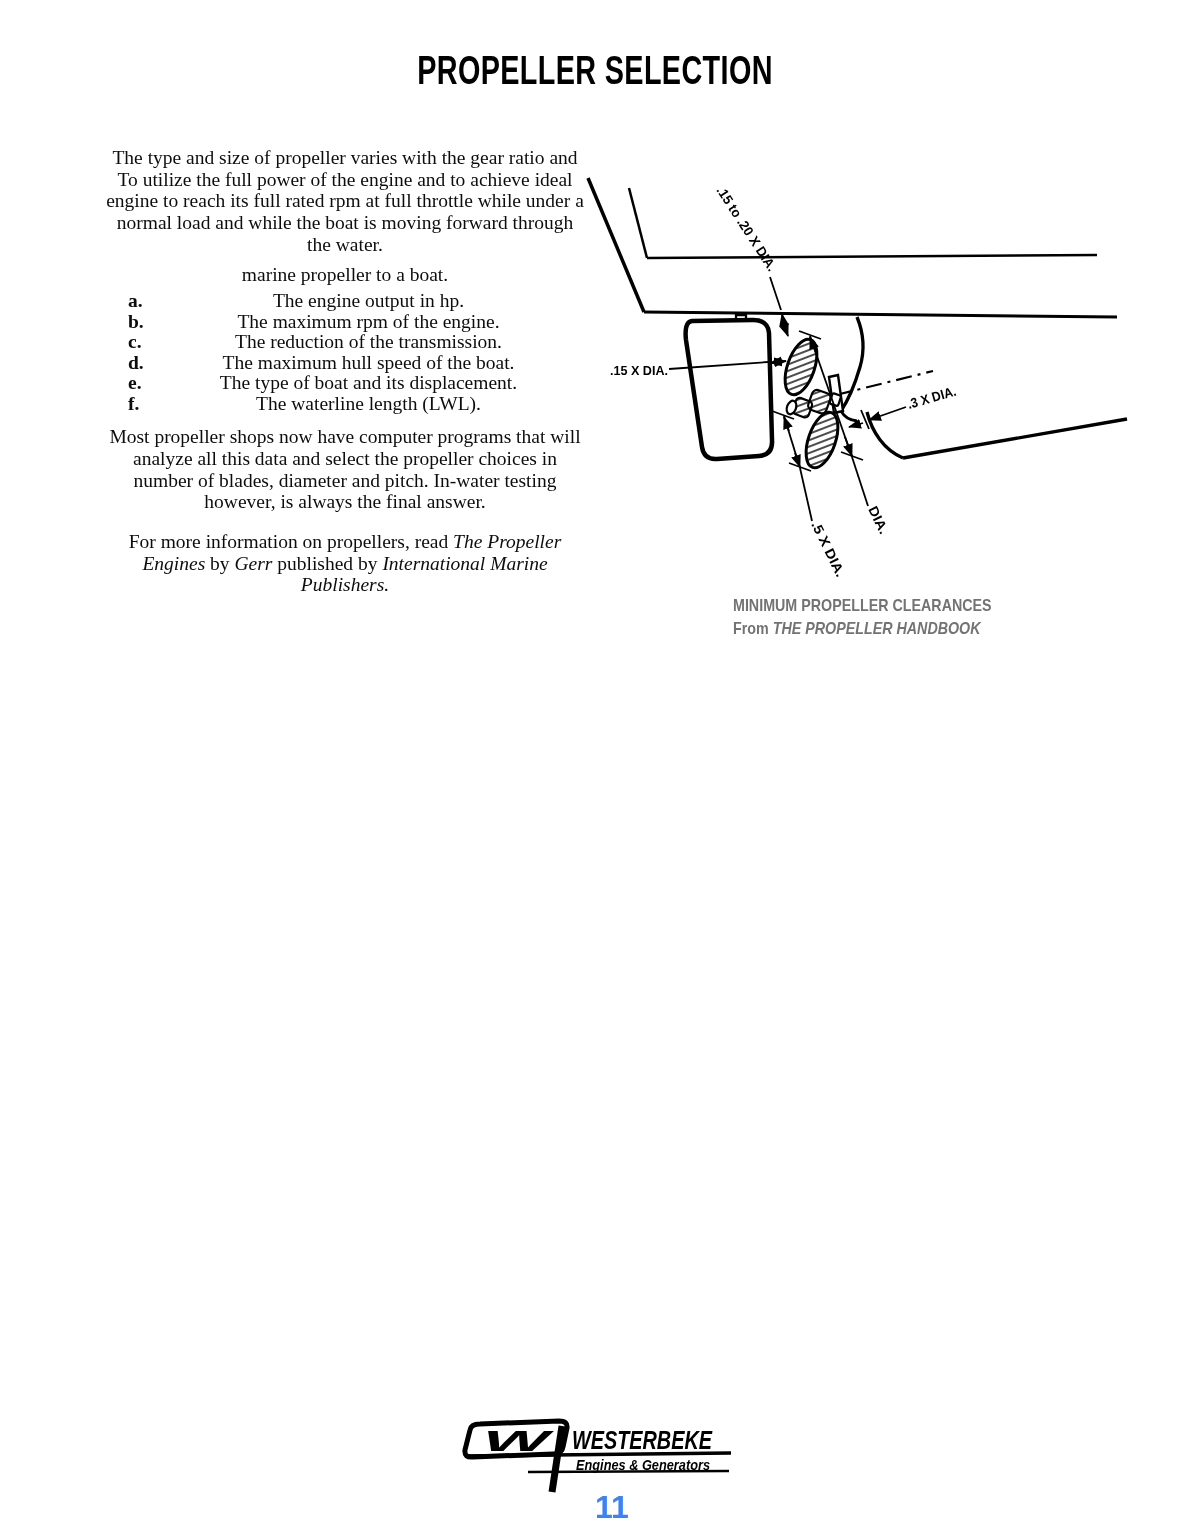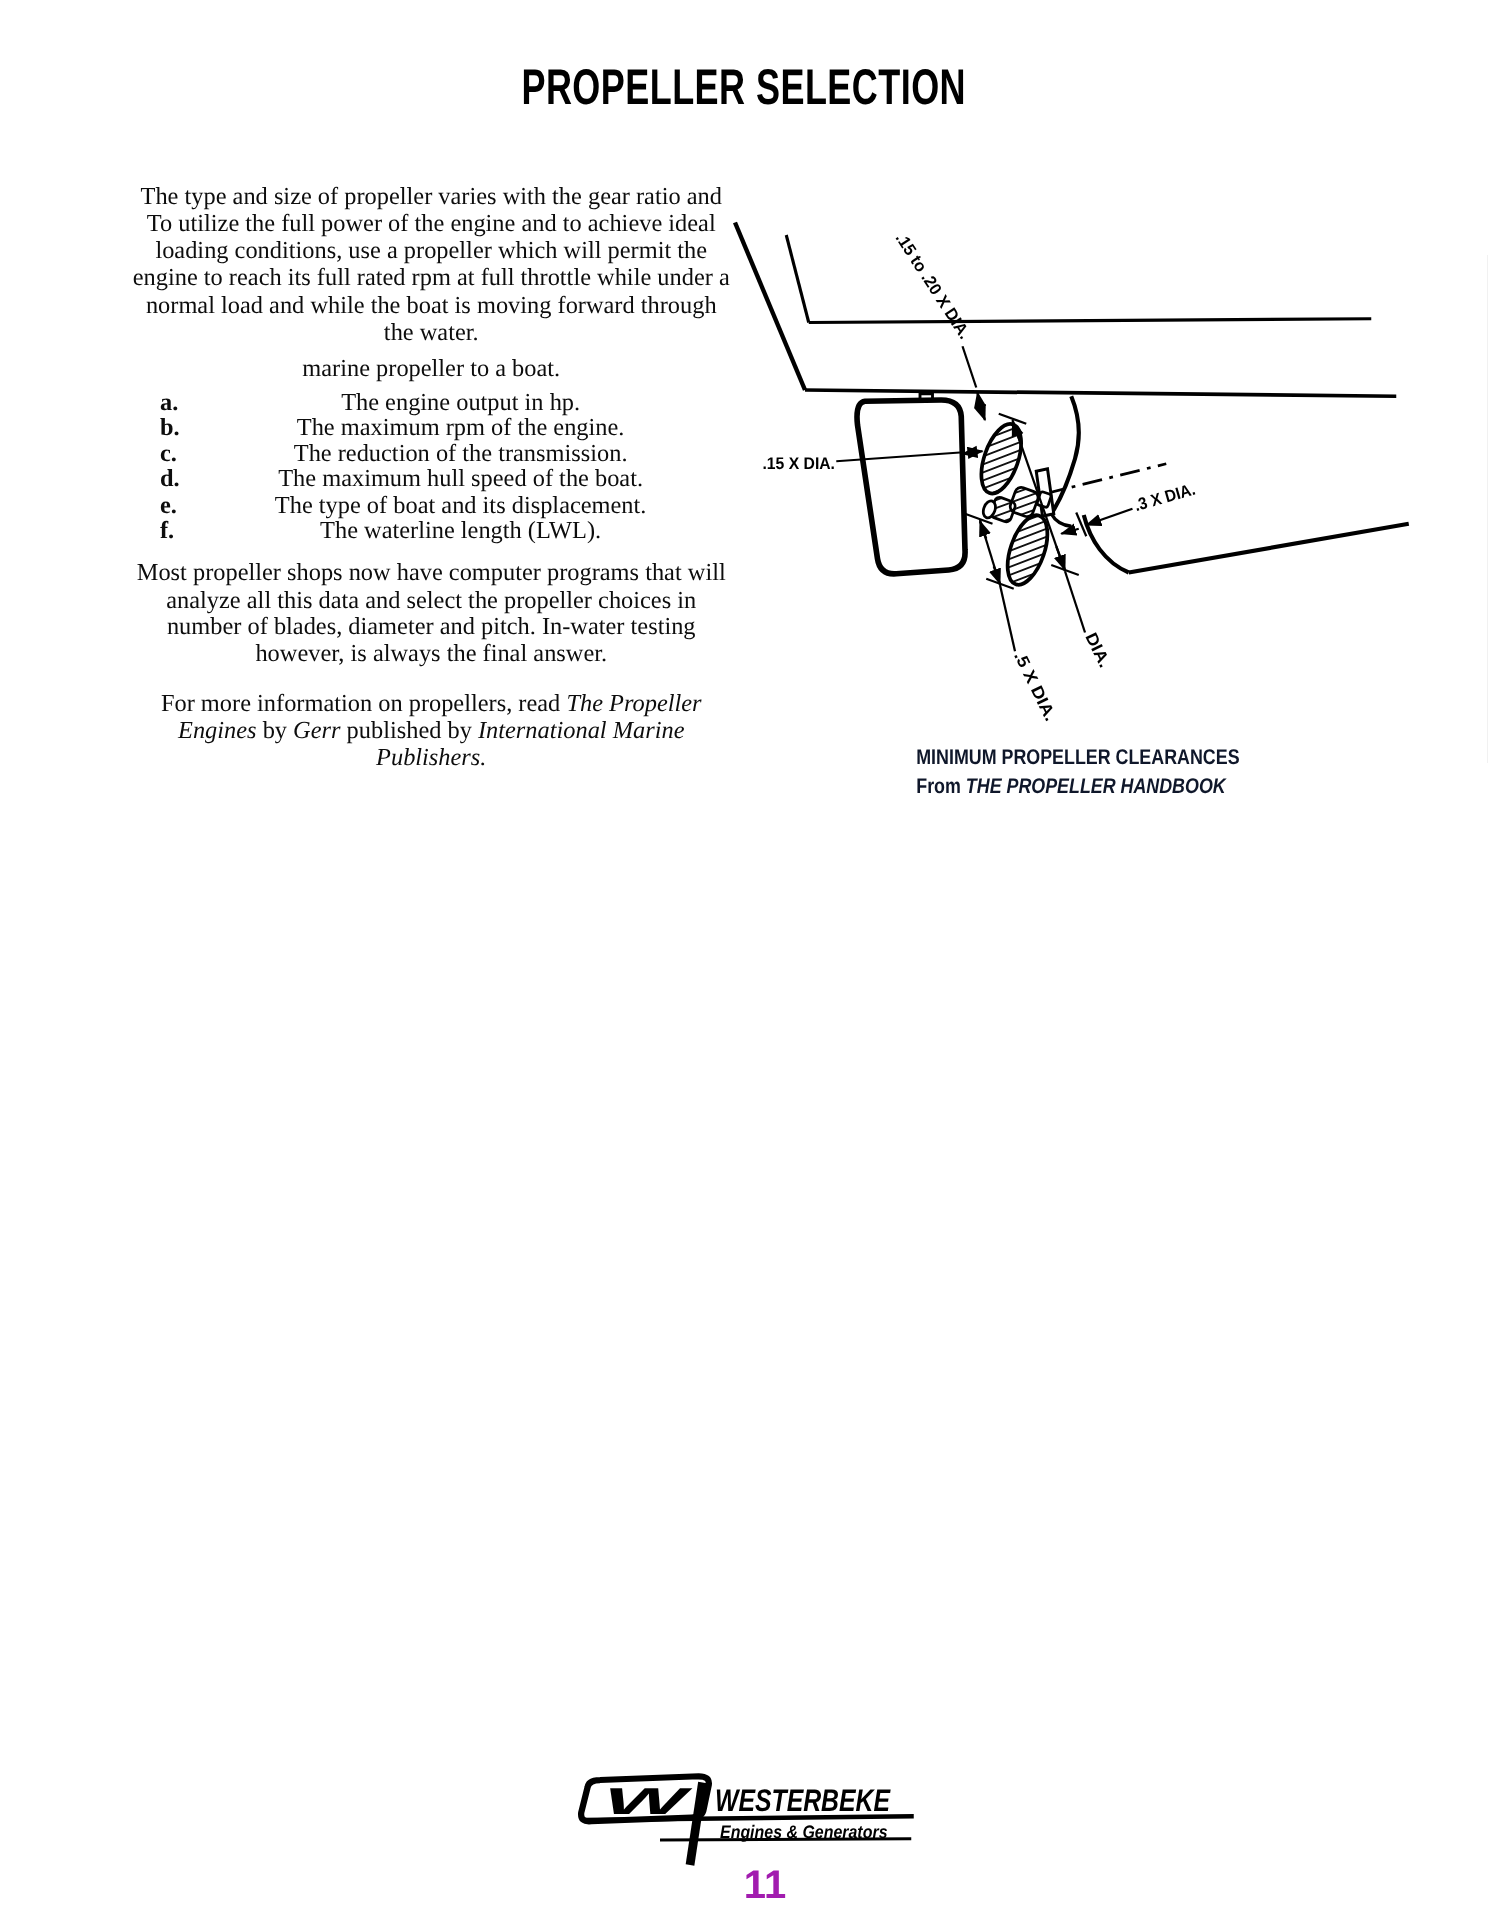--- a/index.html
+++ b/index.html
@@ -43,52 +43,51 @@
   .it{font-style:italic;}
   
   .diagram-svg{position:absolute;left:560px;top:150px;}
   .dimtext{
     font-family:"Liberation Sans",sans-serif;
     font-weight:bold;font-size:13.5px;fill:#000;
   }
   
   .caption{
     position:absolute;left:733px;top:596px;width:300px;
-    font-family:"Liberation Sans",sans-serif;color:#0f172a;
+    font-family:"Liberation Sans",sans-serif;color:#737373;
   }
   .cap-line{height:23px;}
   .cap-inner{
     display:inline-block;white-space:nowrap;
     transform:scaleX(.84);transform-origin:left;
     font-weight:bold;font-size:17px;
   }
   .cap-it{font-style:italic;}
   
   .logo-svg{position:absolute;left:440px;top:1413px;}
   .pagenum{
     position:absolute;left:557px;top:1489px;width:110px;
     text-align:center;
     font-family:"Liberation Sans",sans-serif;
-    font-weight:bold;font-size:32px;color:#a21caf;
+    font-weight:bold;font-size:32px;color:#3b82f6;
   }
 </style>
 </head>
 <body>
 
 <div class="page">
 
   <div class="title-wrap">
     <span class="title-inner">PROPELLER SELECTION</span>
   </div>
 
   <div class="textcol">
     <div class="p1">
       <div class="line">The type and size of propeller varies with the gear ratio and</div>
       <div class="line">To utilize the full power of the engine and to achieve ideal</div>
-      <div class="line">loading conditions, use a propeller which will permit the</div>
       <div class="line">engine to reach its full rated rpm at full throttle while under a</div>
       <div class="line">normal load and while the boat is moving forward through</div>
       <div class="line">the water.</div>
     </div>
     <div class="p2">
       <div class="line">marine propeller to a boat.</div>
     </div>
     <div class="list">
       <div class="list-row">
         <span class="list-marker">a.</span><span>The engine output in hp.</span>

